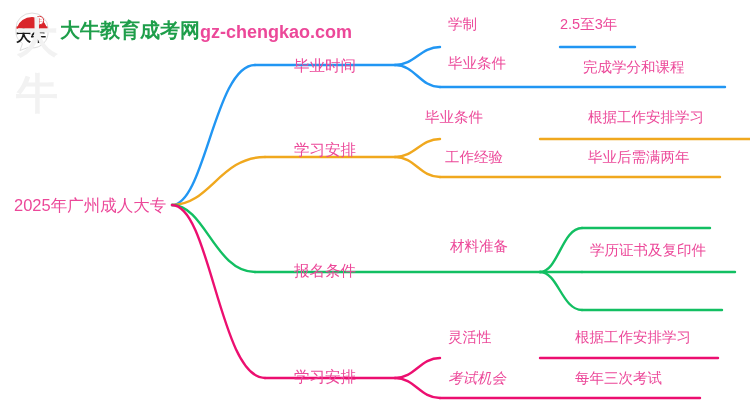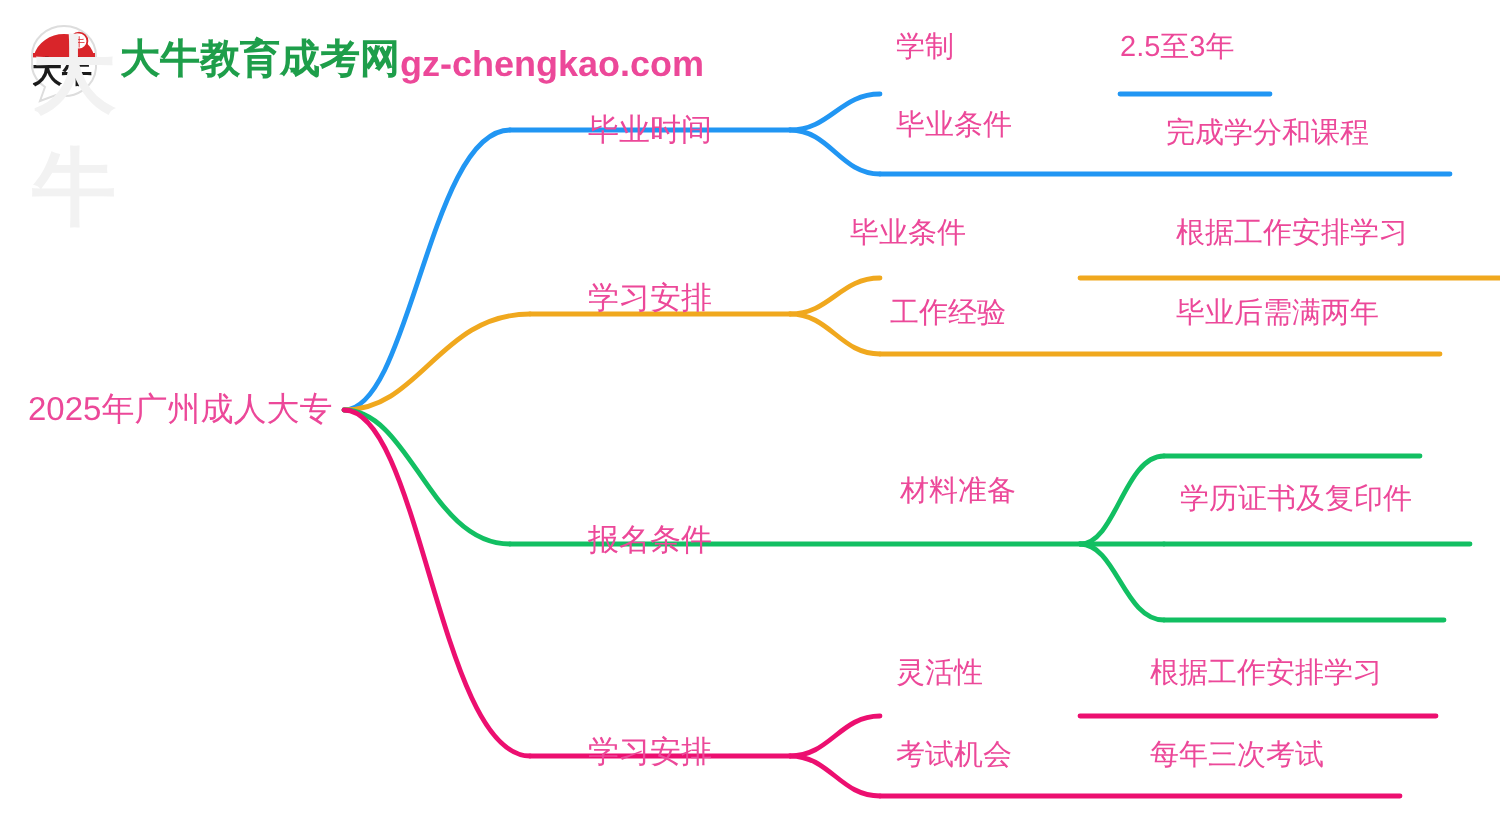--- a/index.html
+++ b/index.html
@@ -157,16 +157,16 @@
   <div class="node lvl2" style="left:445px; top:150px;">工作经验</div>
   <div class="node lvl3" style="left:588px; top:150px;">毕业后需满两年</div>
 
   <div class="node lvl1" style="left:294px; top:239px;">报名条件</div>
   <div class="node lvl2" style="left:450px; top:239px;">材料准备</div>
   <div class="node lvl3" style="left:590px; top:243px;">学历证书及复印件</div>
 
   <div class="node lvl1" style="left:294px; top:345px;">学习安排</div>
   <div class="node lvl2" style="left:448px; top:330px;">灵活性</div>
   <div class="node lvl3" style="left:575px; top:330px;">根据工作安排学习</div>
-  <div class="node lvl2" style="left:448px; top:371px;">考试机会</div>
+  <div class="node lvl2" style="left:448px; top:371px;font-style:italic;">考试机会</div>
   <div class="node lvl3" style="left:575px; top:371px;">每年三次考试</div>
 
 </div>
 
 </body></html>

